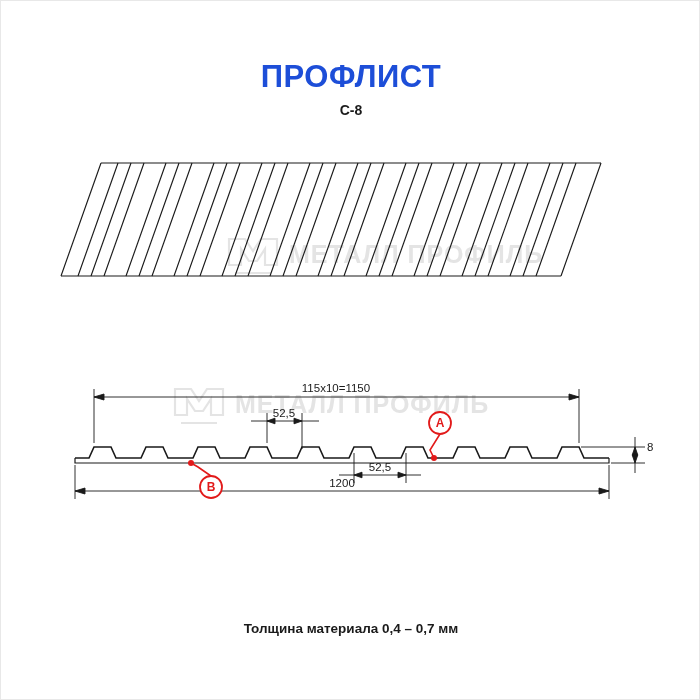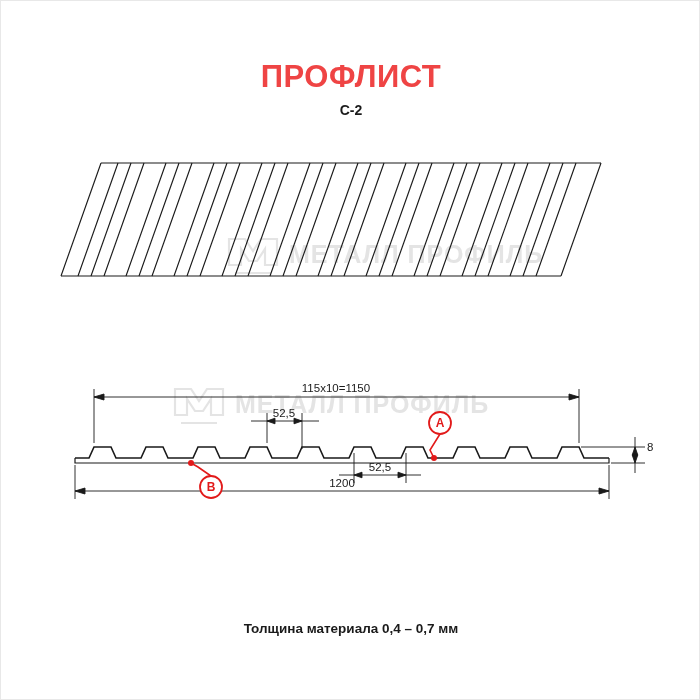--- a/index.html
+++ b/index.html
@@ -23,21 +23,21 @@
   }
   .title {
     position: absolute;
     top: 58px;
     left: 0;
     width: 700px;
     text-align: center;
     font-size: 31px;
     font-weight: bold;
     letter-spacing: 0.5px;
-    color: #ef4444;
+    color: #1d4ed8;
   }
   .subtitle {
     position: absolute;
     top: 101px;
     left: 0;
     width: 700px;
     text-align: center;
     font-size: 14px;
     font-weight: bold;
     color: #1a1a1a;
@@ -75,21 +75,21 @@
   .wm2 { top: 368px; left: 168px; }
   svg { display: block; overflow: visible; }
   text { font-family: "Liberation Sans", sans-serif; }
 </style>
 </head>
 <body>
 
 <div class="page">
 
   <div class="title">ПРОФЛИСТ</div>
-  <div class="subtitle">С-2</div>
+  <div class="subtitle">С-8</div>
 
   <div class="watermark wm1">
     <svg width="260" height="70" viewBox="0 0 260 70">
       <g fill="none" stroke="#e4e4e4" stroke-width="2.2">
         <path d="M6 46 L6 20 L22 20 L30 32 L38 20 L54 20 L54 46 L42 46 L42 30 L34 42 L26 42 L18 30 L18 46 Z"></path>
         <path d="M12 54 L48 54"></path>
       </g>
       <text x="66" y="44" font-size="25" font-weight="bold" fill="#e4e4e4" letter-spacing="1">МЕТАЛЛ ПРОФИЛЬ</text>
     </svg>
   </div>

